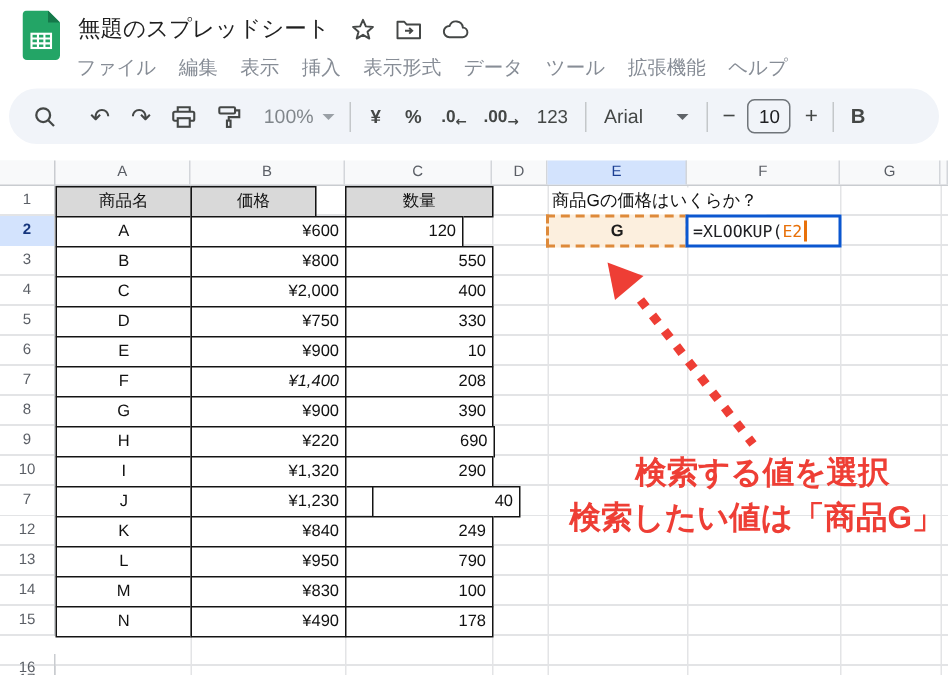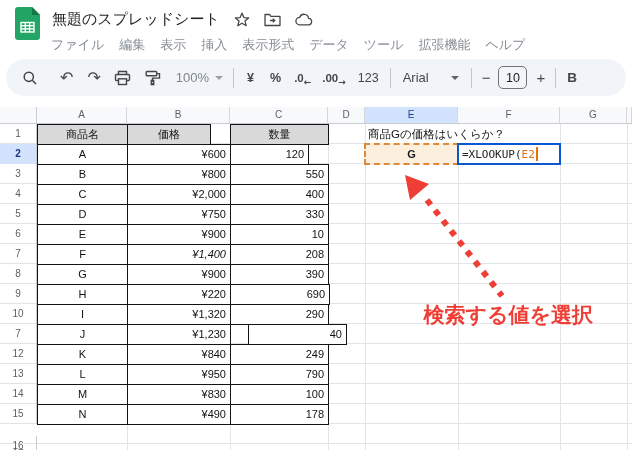--- a/index.html
+++ b/index.html
@@ -236,20 +236,21 @@
         <span class="f-ref">E2</span>
         <span class="f-cursor"></span>
     </div>
 
     <svg class="arrow-svg" width="632" height="343" viewBox="0 107 632 343">
       <line x1="427" y1="200" x2="502" y2="296" stroke="#ee3e35" stroke-width="6" stroke-dasharray="6 7"></line>
       <polygon points="405,175 429,184 410,200" fill="#ee3e35"></polygon>
     </svg>
 
     <div class="note note1">検索する値を選択</div>
+    <div class="note note2">検索したい値は「商品G」</div>
   <div class="vline" style="left: 127px;"></div>
       <div class="vline" style="left: 230px;"></div>
       <div class="vline" style="left: 328px;"></div>
       <div class="vline" style="left: 365px;"></div>
       <div class="vline" style="left: 458px;"></div>
       <div class="vline" style="left: 560px;"></div>
       <div class="vline" style="left: 627px;"></div>
       <div class="rowhdr" style="top: 17px;">1</div>
       <div class="rowhdr selrow" style="top: 37px;">2</div>
       <div class="rowhdr" style="top: 57px;">3</div>

